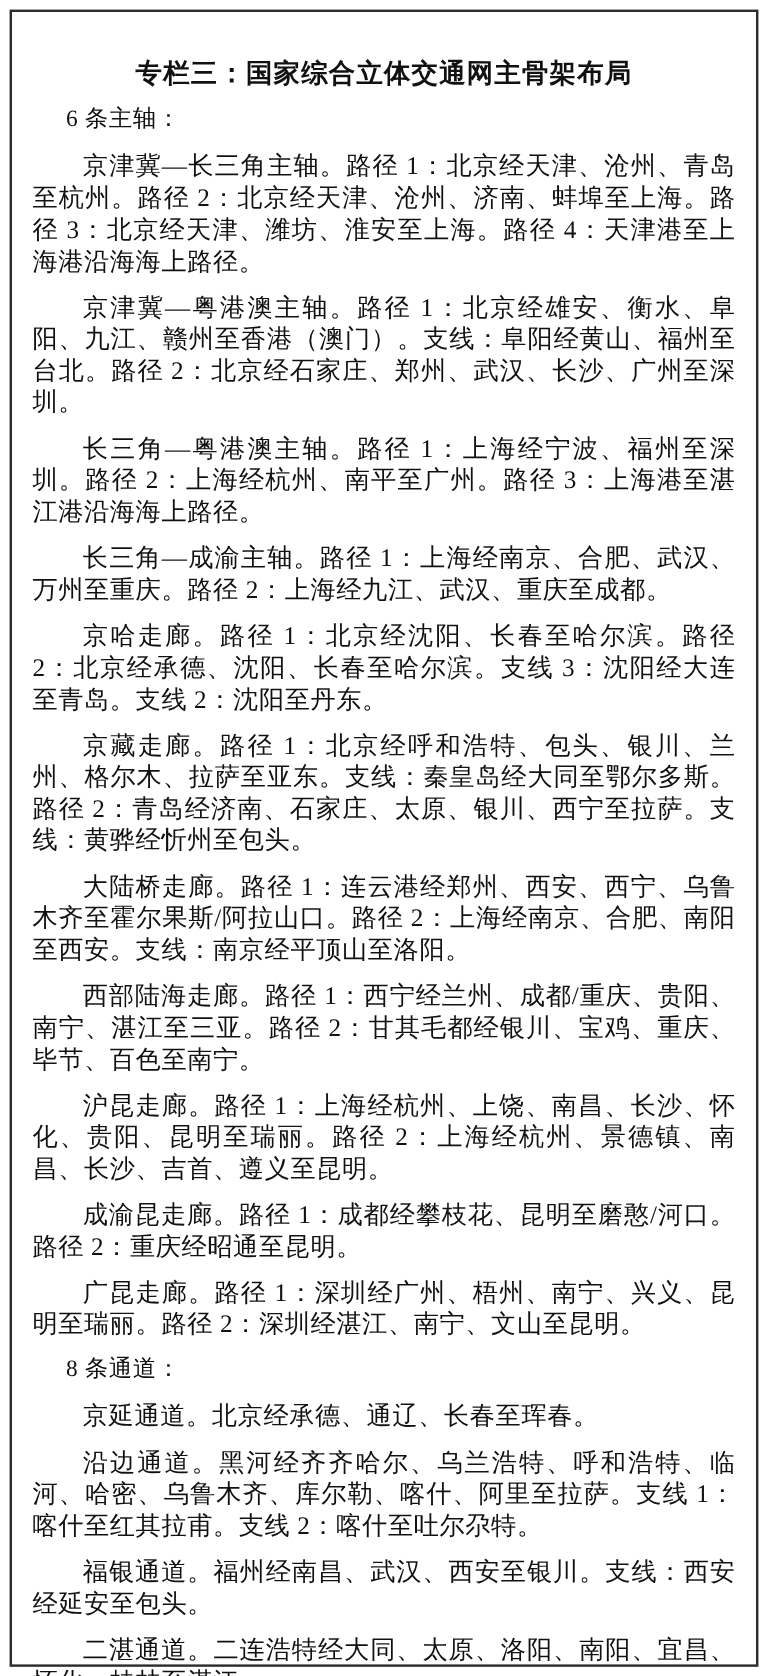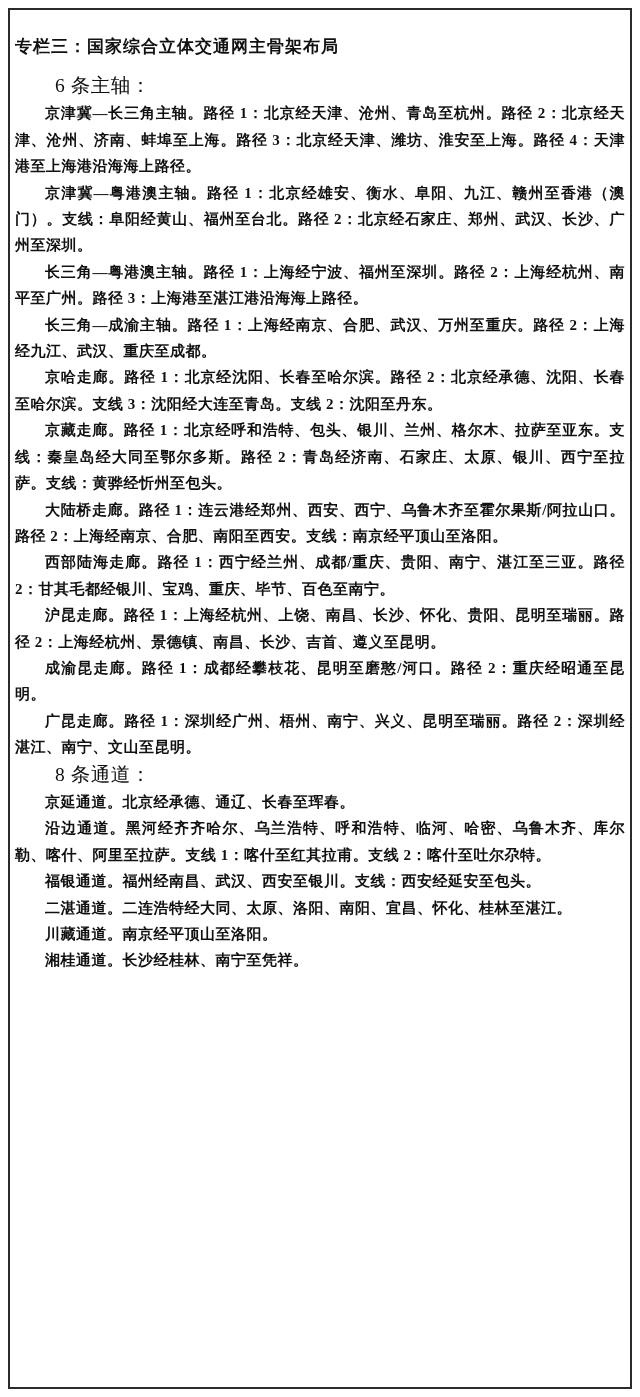--- a/index.html
+++ b/index.html
@@ -20,37 +20,36 @@
     left: 8px;
     top: 8px;
     width: 624px;
     height: 1381px;
     box-sizing: border-box;
     border: 2px solid #2b2b2b;
     background: #ffffff;
     padding: 24px 5px 10px 5px;
   }
   .panel-title {
-    text-align: left;
+    text-align: center;
     font-family: "Liberation Sans", "DejaVu Sans", sans-serif;
     font-weight: bold;
-    font-size: 17px;
+    font-size: 22px;
     line-height: 22px;
-    margin: 2px 0 15px 0;
+    margin: 16px 0 15px 0;
     letter-spacing: 1px;
   }
   .para {
-    margin: 0;
-    font-size: 15px;
+    margin: 12px;
+    font-size: 21px;
     line-height: 26.4px;
     text-align: justify;
     text-indent: 2em;
     word-break: break-all;
     letter-spacing: 0.5px;
-    font-weight: bold;
   }
   .section-heading {
     margin: 1px;
     font-size: 19.5px;
     line-height: 26.4px;
     text-indent: 2em;
     letter-spacing: 0.5px;
   }
 </style>
 </head>

